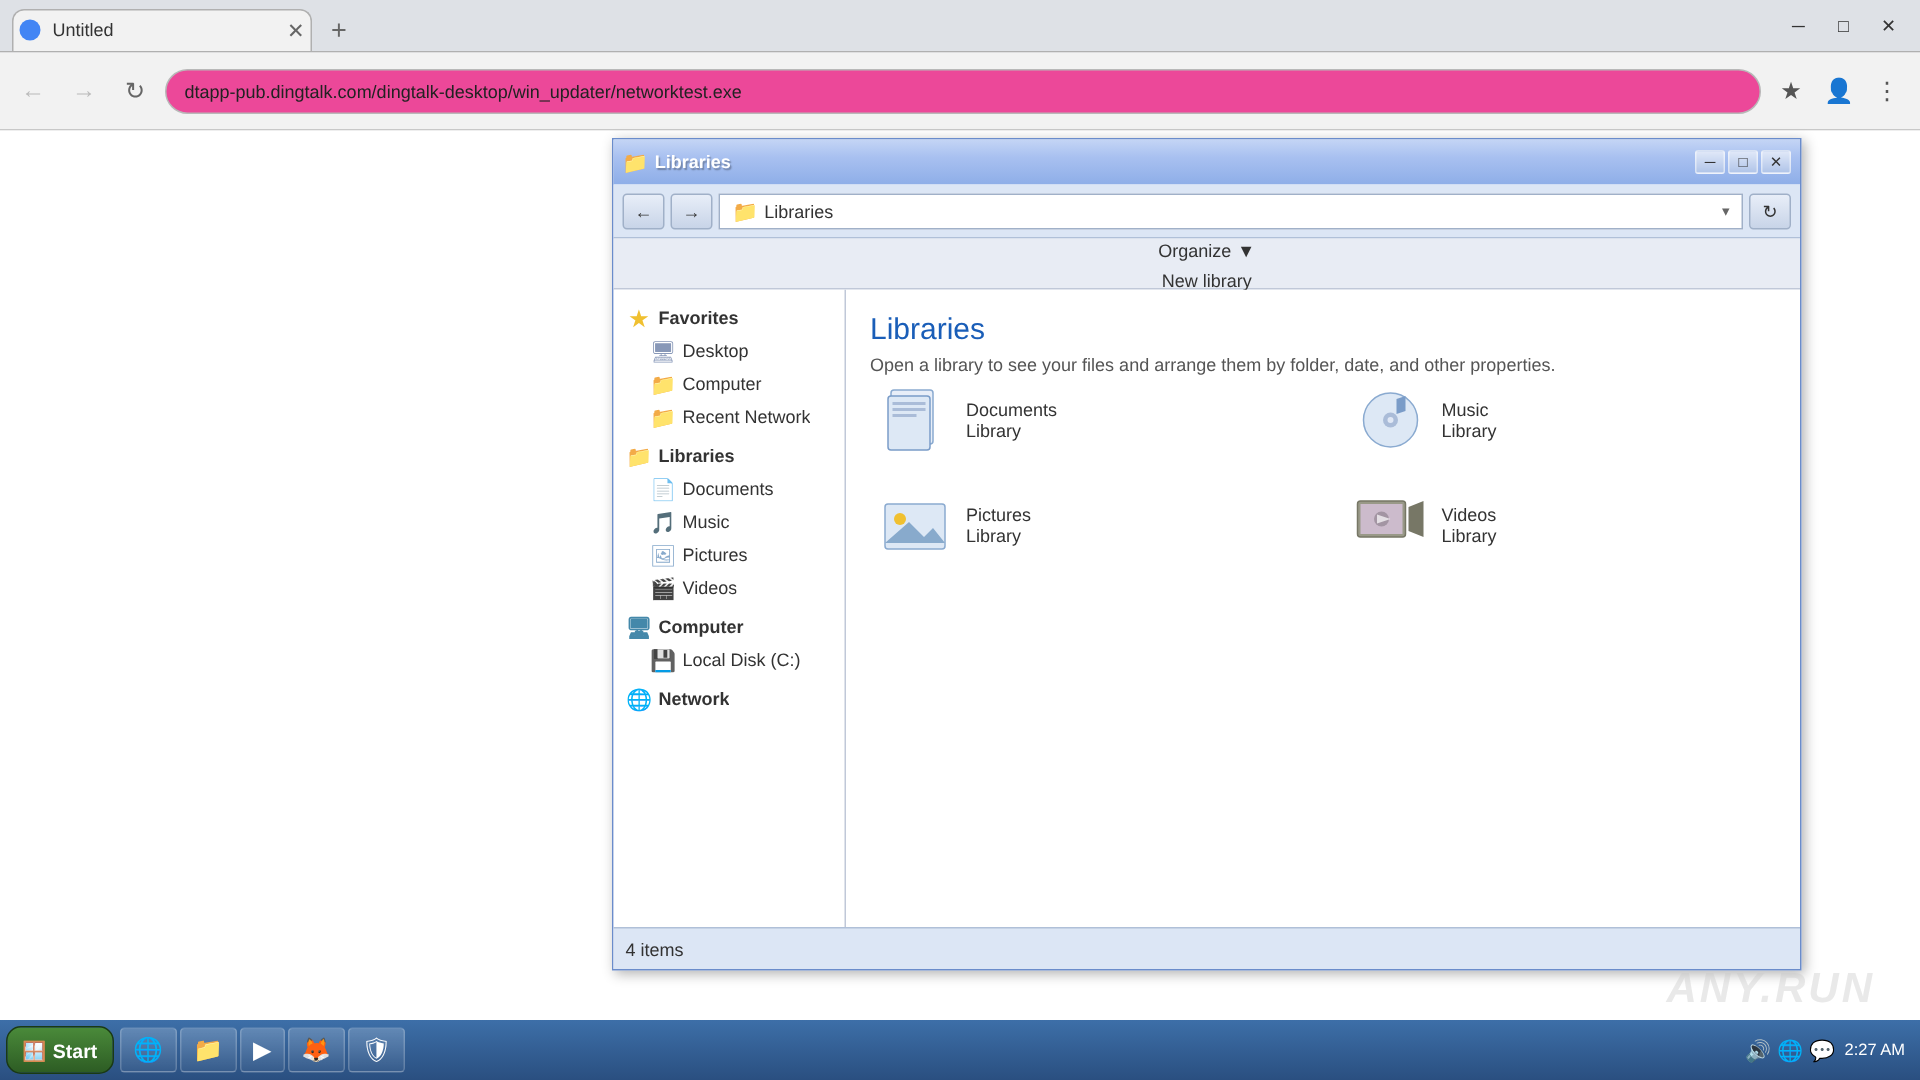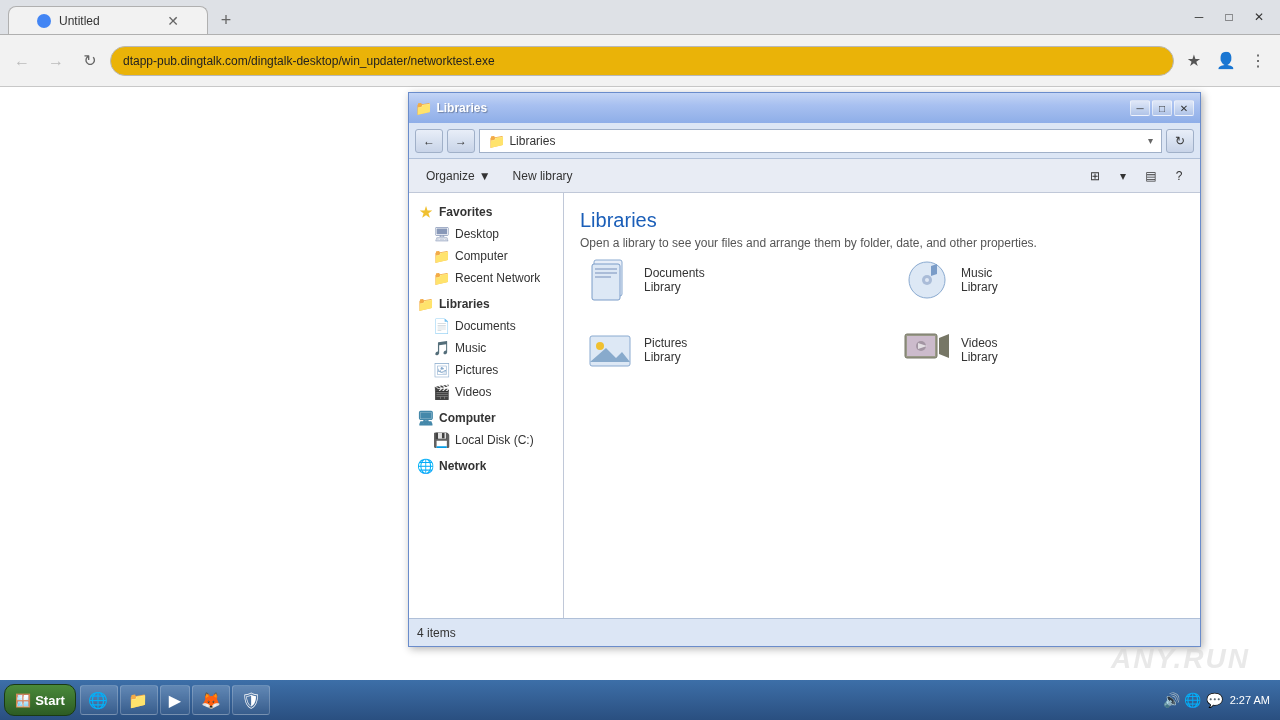--- a/index.html
+++ b/index.html
@@ -26,24 +26,24 @@
       height: 35px;
       background: #dee1e6;
       display: flex;
       align-items: flex-end;
       padding: 0 8px;
       border-bottom: 1px solid #b0b0b0;
     }
 
     .tab {
       display: flex;
-      align-items: center;
+      align-items: flex-start;
       background: #f2f2f2;
       border-radius: 8px 8px 0 0;
-      padding: 6px 28px;
+      padding: 6px 4px;
       height: 28px;
       min-width: 200px;
       border: 1px solid #b0b0b0;
       border-bottom: none;
       font-size: 12px;
       color: #333;
       gap: 8px;
     }
 
     .tab-favicon {
@@ -120,21 +120,21 @@
     .nav-btn.disabled { color: #bbb; cursor: default; }
 
     .address-bar {
       flex: 1;
       height: 30px;
       border: 1px solid #b8b8b8;
       border-radius: 15px;
       padding: 0 12px;
       font-size: 12px;
       color: #222;
-      background: #eab308;
+      background: #ec4899;
       outline: none;
     }
 
     .toolbar-icons {
       display: flex;
       gap: 4px;
       align-items: center;
     }
 
     .toolbar-icon {
@@ -314,20 +314,21 @@
 
     
     .explorer-toolbar {
       height: 34px;
       background: #e8ecf4;
       display: flex;
       align-items: center;
       padding: 0 8px;
       gap: 4px;
       border-bottom: 1px solid #c0c8d8;
+      flex-direction: column;
     }
 
     .exp-toolbar-btn {
       height: 26px;
       padding: 0 8px;
       background: transparent;
       border: 1px solid transparent;
       border-radius: 3px;
       cursor: pointer;
       font-size: 12px;

